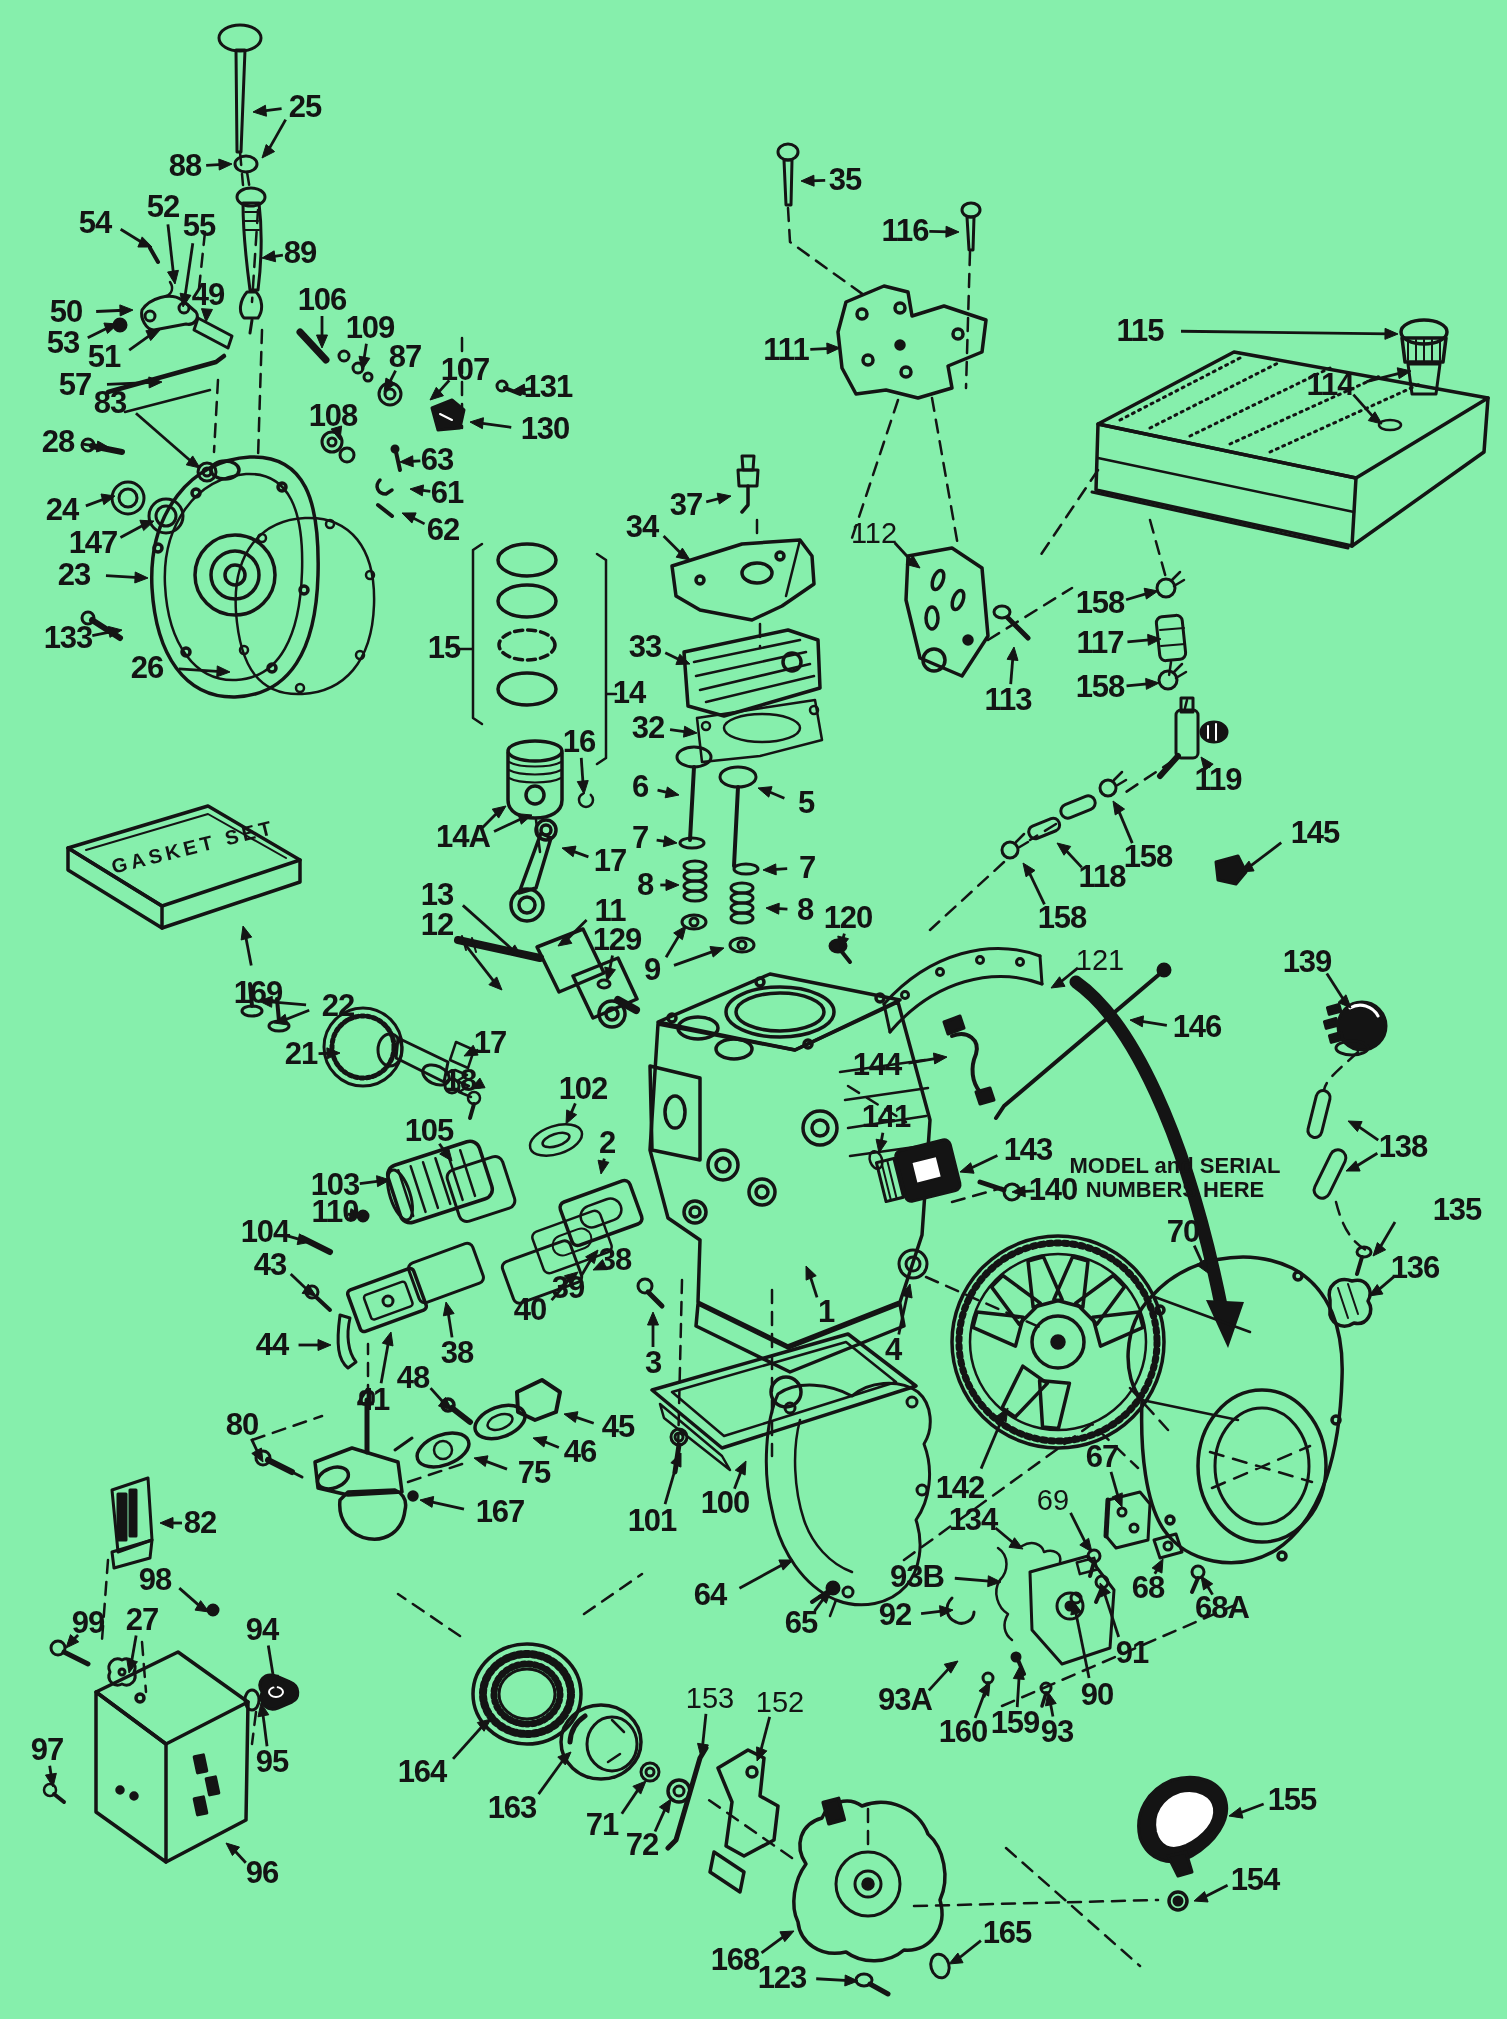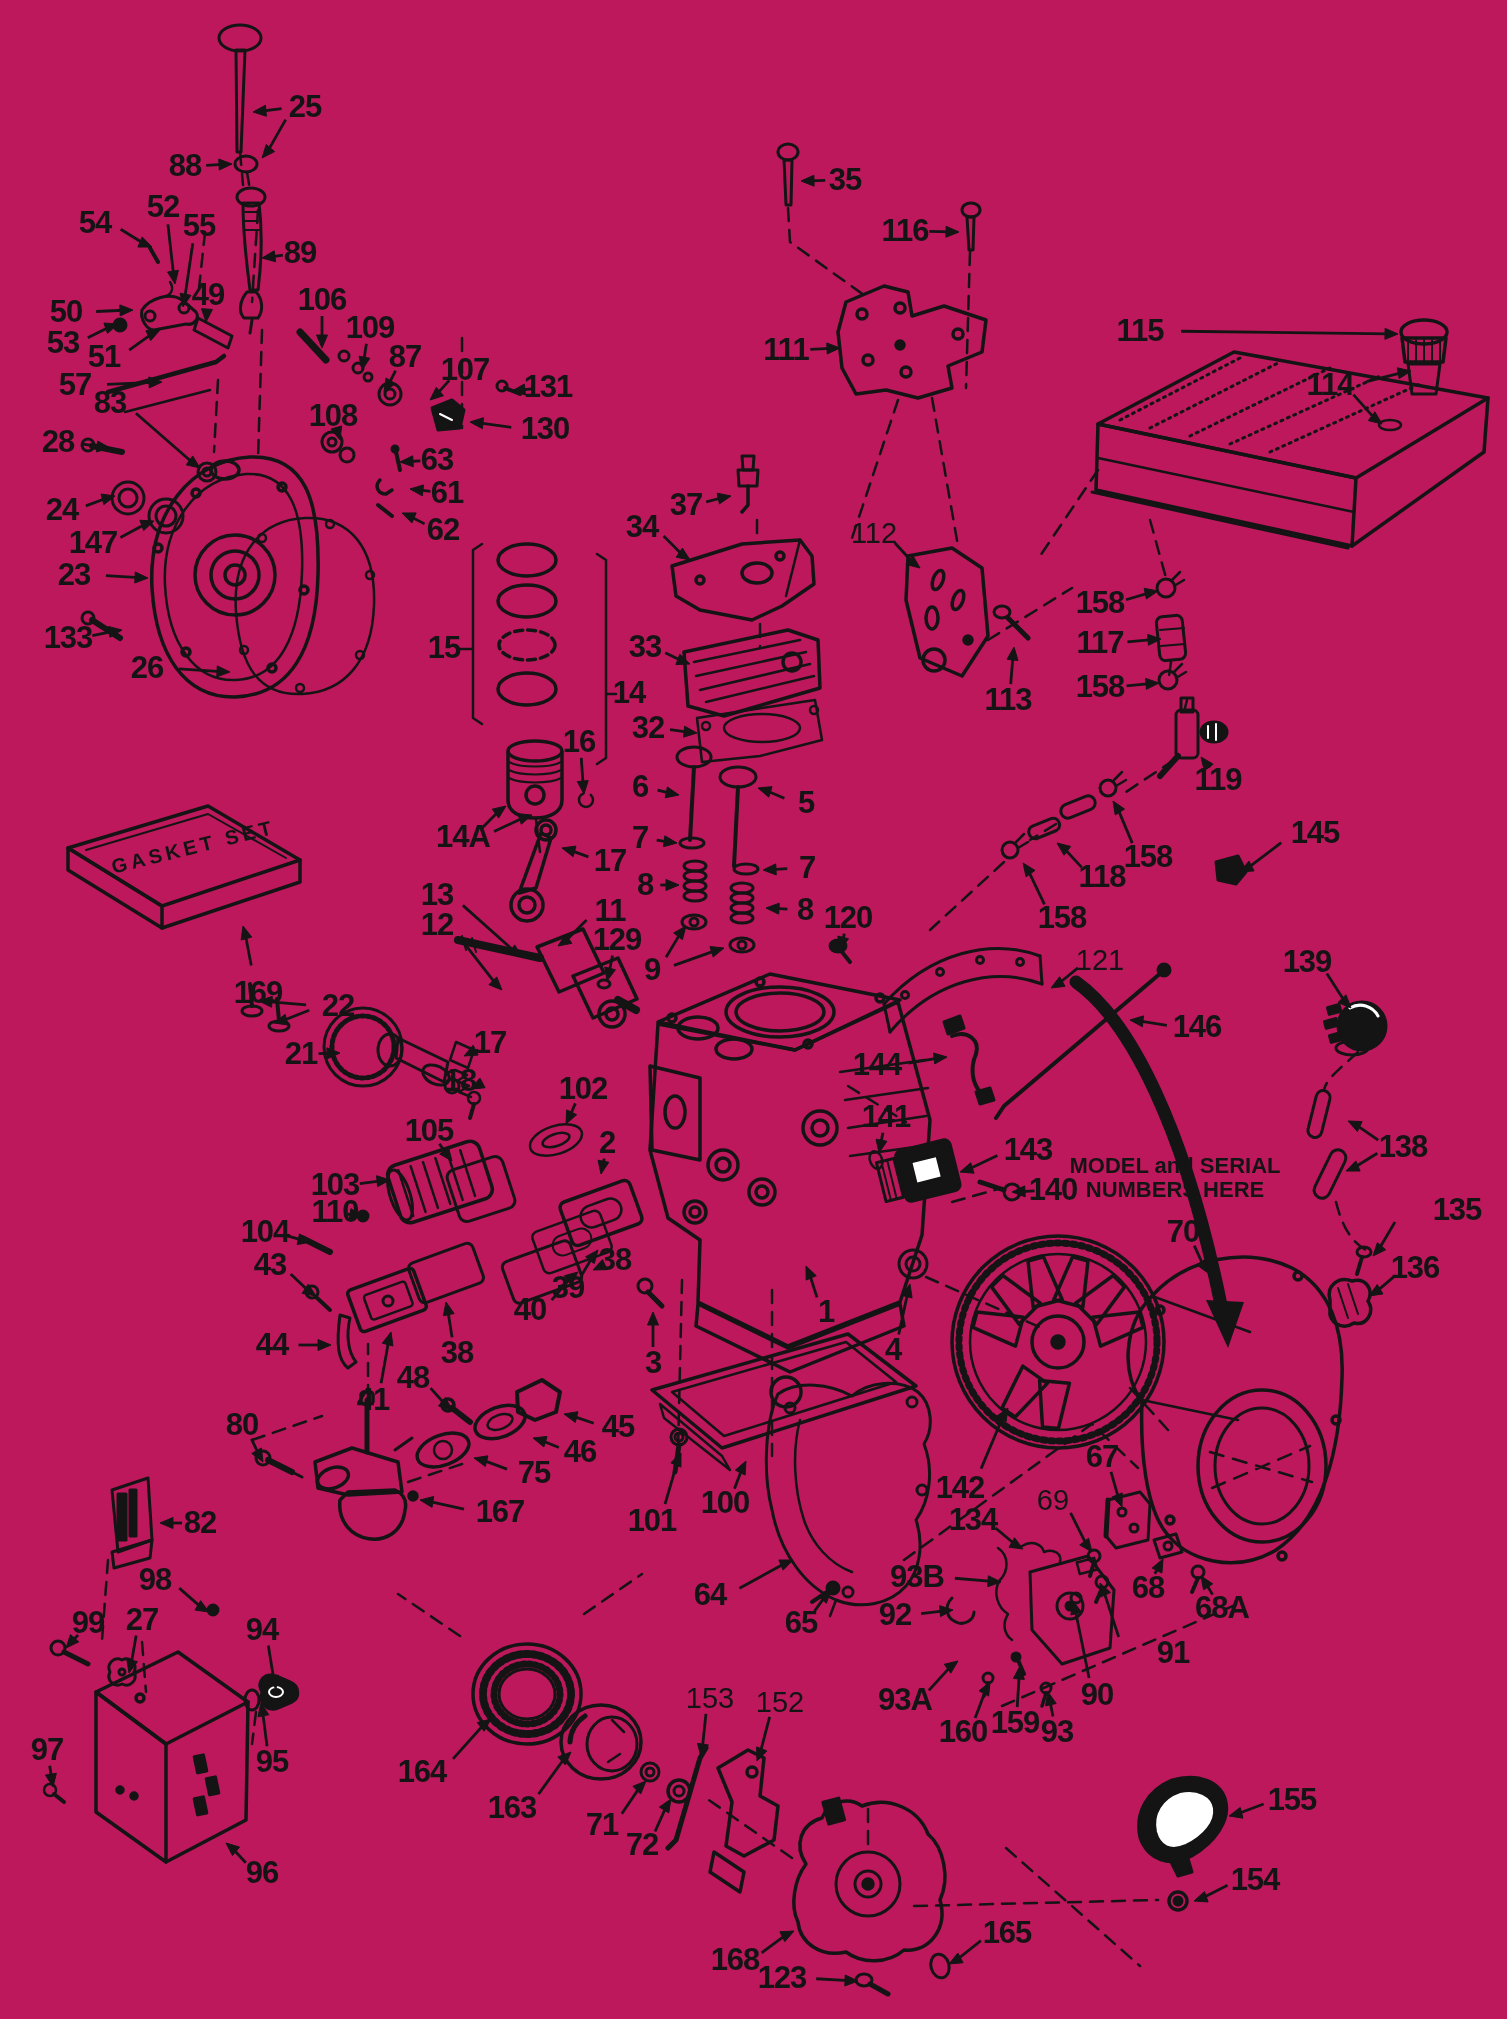--- a/index.html
+++ b/index.html
@@ -1,18 +1,18 @@
 <!DOCTYPE html>
 <html><head>
 <meta charset="utf-8">
 <style>
   html,body{margin:0;padding:0;}
   body{width:1507px;height:2019px;position:relative;background:#ffffff;
        font-family:"Liberation Sans",sans-serif;}
-  .stage{position:absolute;left:0;top:0;width:1507px;height:2019px;overflow:hidden;background:#be185d;}
+  .stage{position:absolute;left:0;top:0;width:1507px;height:2019px;overflow:hidden;background:#86efac;}
   svg.art{position:absolute;left:0;top:0;}
   #label-layer{position:absolute;left:0;top:0;width:100%;height:100%;}
   .part-label{position:absolute;transform:translate(-50%,-50%);font-weight:700;font-size:31px;
       color:#141414;letter-spacing:-1px;white-space:nowrap;
       font-family:"Liberation Sans",sans-serif;}
   .part-label.light{font-weight:400;font-size:29px;letter-spacing:0;}
   .gasket-text{position:absolute;left:112px;top:856px;transform:rotate(-14deg);
       transform-origin:left center;font-weight:700;font-size:20px;letter-spacing:4px;color:#141414;}
   .note{position:absolute;left:1046px;top:1154px;width:258px;text-align:center;
       font-weight:700;font-size:22px;line-height:1.08;color:#141414;}
@@ -1010,21 +1010,21 @@
       <div class="part-label" style="left: 652px; top: 1521px;">101</div>
       <div class="part-label" style="left: 725px; top: 1503px;">100</div>
       <div class="part-label" style="left: 710px; top: 1595px;">64</div>
       <div class="part-label" style="left: 801px; top: 1623px;">65</div>
       <div class="part-label" style="left: 895px; top: 1615px;">92</div>
       <div class="part-label" style="left: 905px; top: 1700px;">93A</div>
       <div class="part-label" style="left: 963px; top: 1732px;">160</div>
       <div class="part-label" style="left: 1015px; top: 1723px;">159</div>
       <div class="part-label" style="left: 1057px; top: 1732px;">93</div>
       <div class="part-label" style="left: 1097px; top: 1695px;">90</div>
-      <div class="part-label" style="left: 1132px; top: 1653px; margin-left: 41px;">91</div>
+      <div class="part-label" style="left: 1132px; top: 1653px;">91</div>
       <div class="part-label" style="left: 917px; top: 1577px;">93B</div>
       <div class="part-label" style="left: 973px; top: 1520px;">134</div>
       <div class="part-label" style="left: 960px; top: 1488px;">142</div>
       <div class="part-label" style="left: 1102px; top: 1457px;">67</div>
       <div class="part-label light" style="left: 1053px; top: 1500px;">69</div>
       <div class="part-label" style="left: 1148px; top: 1588px;">68</div>
       <div class="part-label" style="left: 1222px; top: 1608px;">68A</div>
       <div class="part-label" style="left: 1183px; top: 1232px;">70</div>
       <div class="part-label" style="left: 1413px; top: 1210px; margin-left: 44px;">135</div>
       <div class="part-label" style="left: 1415px; top: 1268px;">136</div>

